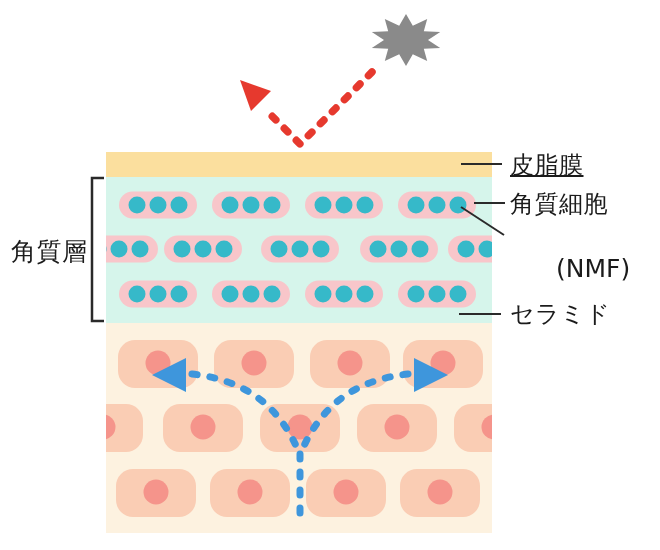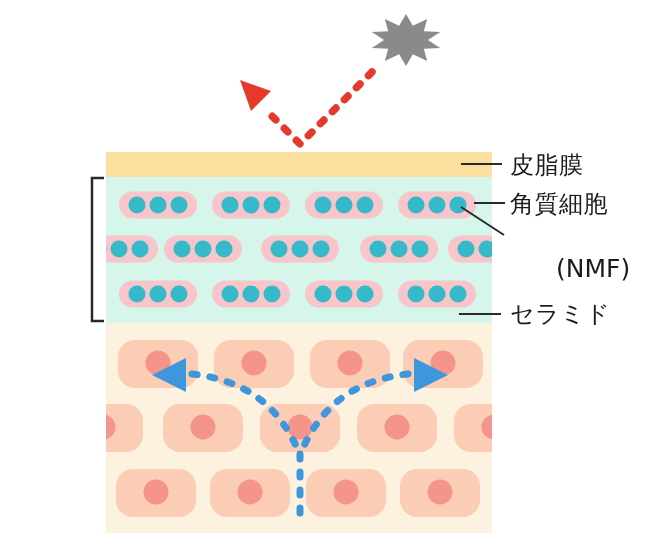--- a/index.html
+++ b/index.html
@@ -81,18 +81,19 @@
     <path d="M 474 203 L 505 203" stroke-width="2" stroke="#2A2A2A"></path>
     <path d="M 461 207 L 504 235" stroke-width="2" stroke="#2A2A2A"></path>
     <path d="M 459 314 L 501 314" stroke-width="2" stroke="#2A2A2A"></path>
 
     <polygon points="406,14 412.8,25.7 427.2,19 423.8,31.2 440.2,32 428,40 440.2,48 423.8,48.8 427.2,61 412.8,54.3 406,66 399.2,54.3 384.8,61 388.2,48.8 371.8,48 384,40 371.8,32 388.2,31.2 384.8,19 399.2,25.7" fill="#8A8A8A"></polygon>
 
     <path d="M 372 72 L 300 144 L 268 112" fill="none" stroke-width="7.5" stroke-linecap="round" stroke-dasharray="5 12" stroke="#E6392E"></path>
     <polygon points="240,80 271,91 251,111" fill="#E6392E"></polygon>
   </svg>
 
-  <div class="lbl" style="left:510px;top:152px;">皮脂膜</div>
+  <div class="lbl" style="left:11px;top:238px;font-size:25px;">角質層</div>
+  <div class="lbl" style="left:510px;top:152px;text-decoration:underline;">皮脂膜</div>
   <div class="lbl" style="left:510px;top:191px;">角質細胞</div>
   <div class="lbl lbl-nmf-abbr" style="left:556px;top:255px;">(NMF)</div>
   <div class="lbl" style="left:510px;top:302px;font-family:Liberation Mono, monospace;">セラミド</div>
 
 </div>
 
 </body></html>

